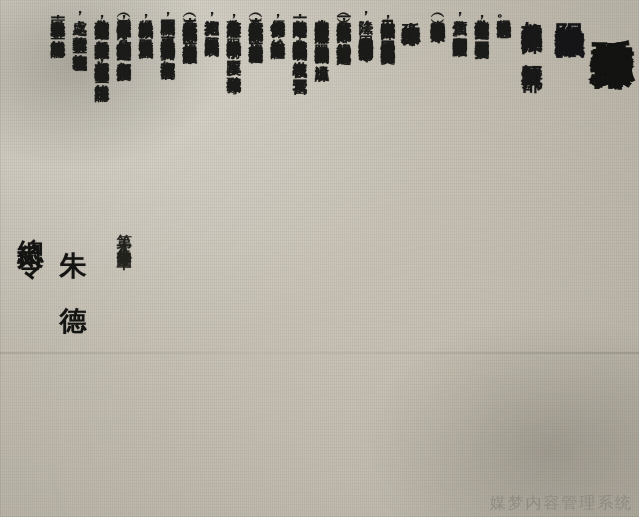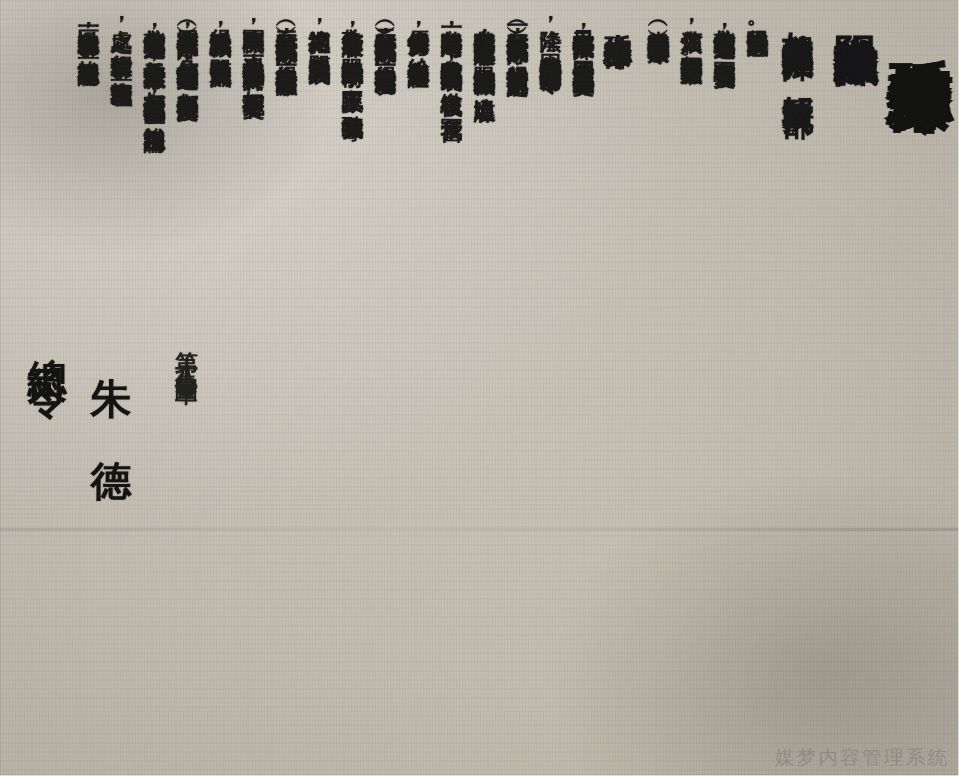--- a/index.html
+++ b/index.html
@@ -123,21 +123,21 @@
     letter-spacing: 0.3em;
     color: #24241f;
     transform: rotate(0.5deg);
   }
   
   #watermark {
     position: absolute;
     right: 6px;
     bottom: 3px;
     font-family: "DejaVu Sans", "Liberation Sans", sans-serif;
-    font-size: 13px;
+    font-size: 16px;
     color: #8d8b82;
     letter-spacing: 0.12em;
     opacity: 0.95;
     writing-mode: horizontal-tb;
   }
   
   #fold {
     position: absolute;
     left: 0; right: 0; top: 352px;
     height: 2px;

